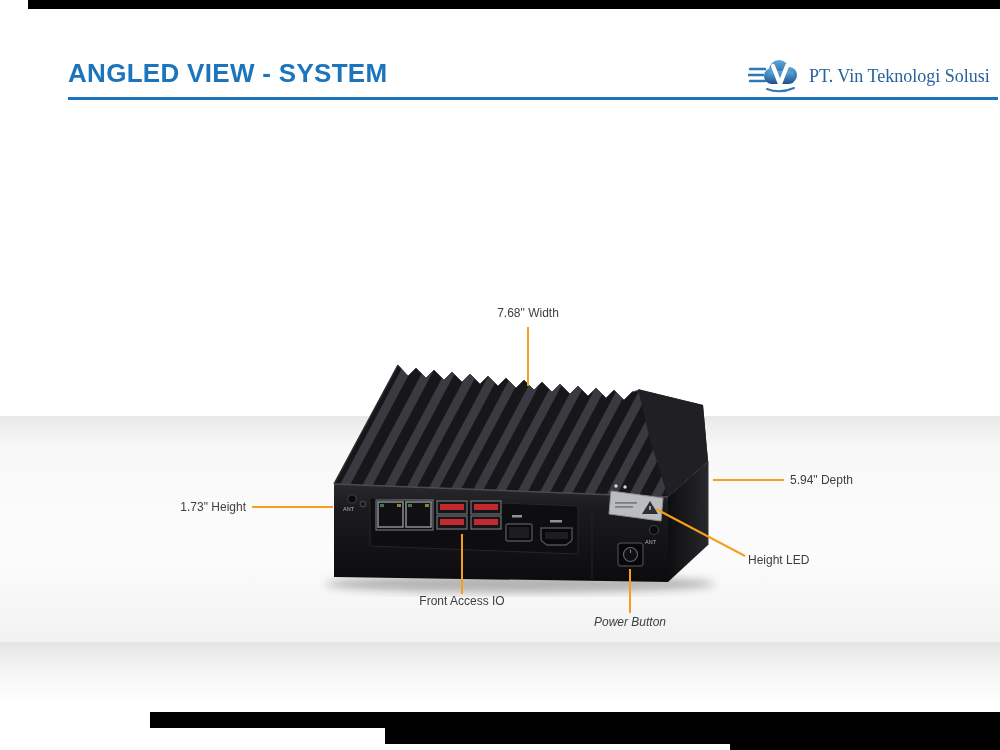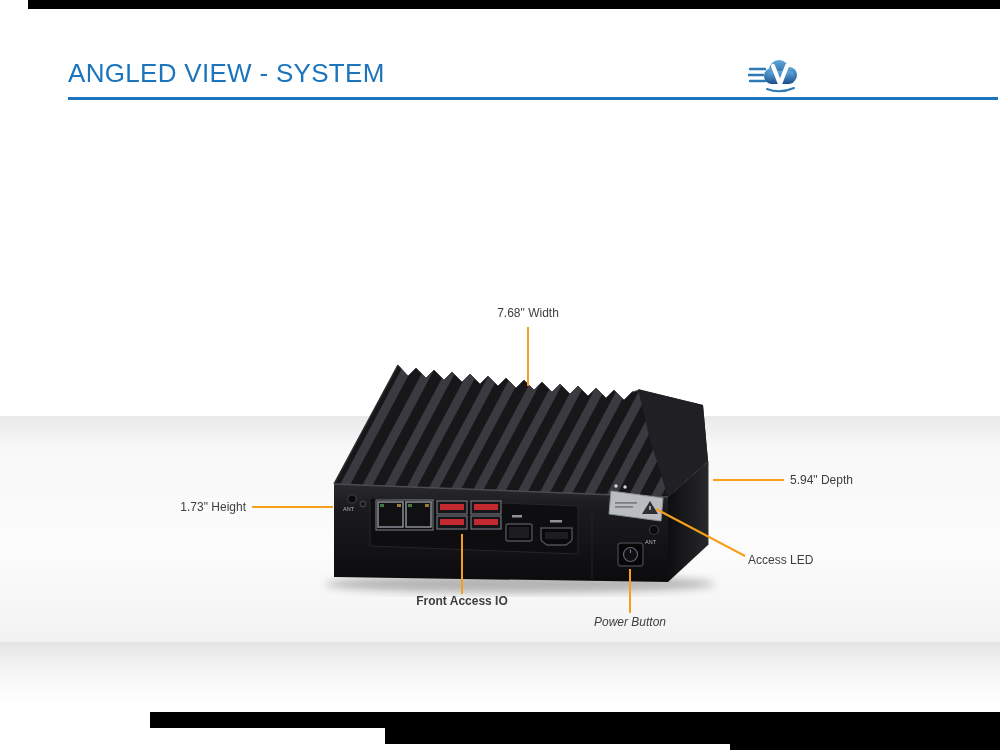--- a/index.html
+++ b/index.html
@@ -6,21 +6,21 @@
   .stage {
     position:relative; width:1000px; height:750px; overflow:hidden;
     background:#ffffff; font-family:"Liberation Sans", sans-serif;
   }
   
   .top-bar { position:absolute; left:28px; top:0; width:972px; height:9px; background:#000; }
 
   
   .title {
     position:absolute; left:68px; top:58px; margin:0;
-    font-size:26px; font-weight:400; letter-spacing:0.3px; color:#1C75BC;
+    font-size:26px; font-weight:700; letter-spacing:0.3px; color:#1C75BC;
   }
   .title-rule { position:absolute; left:68px; top:97px; width:930px; height:3px; background:#1C75BC; }
 
   
   .logo { position:absolute; left:748px; top:55px; display:flex; align-items:center; gap:7px; }
   .logo-text { font-family:"Liberation Serif", serif; font-size:18px; color:#27629F; white-space:nowrap; }
 
   
   .backdrop { position:absolute; left:0; width:100%; }
   .bd1 { top:416px; height:226px; background:linear-gradient(180deg,#e9e9e9 0,#f8f8f8 14%,#fcfcfc 60%,#f2f2f2 100%); }
@@ -28,21 +28,21 @@
 
   .device-svg { position:absolute; left:320px; top:352px; }
   .leaders { position:absolute; left:0; top:0; pointer-events:none; }
 
   
   .callout { position:absolute; font-size:12px; color:#3e3e3e; line-height:14px; }
   .c-width   { left:458px; top:306px; width:140px; text-align:center; }
   .c-depth   { left:790px; top:473px; }
   .c-height  { left:146px; top:500px; width:100px; text-align:right; }
   .c-status  { left:748px; top:553px; }
-  .c-frontio { left:392px; top:594px; width:140px; text-align:center;font-weight:bold; }
+  .c-frontio { left:392px; top:594px; width:140px; text-align:center; }
   .c-power   { left:560px; top:615px; width:140px; text-align:center;font-style:italic; }
 
   
   .bbar { position:absolute; background:#000; }
   .bbarA { left:150px; top:712px; width:850px; height:16px; }
   .bbarB { left:385px; top:728px; width:615px; height:16px; }
   .bbarC { left:730px; top:744px; width:270px; height:6px; }
 </style>
 </head>
 <body>
@@ -69,20 +69,21 @@
       </g>
       <g fill="url(#lg)">
         <circle cx="31" cy="15" r="10"></circle>
         <circle cx="41" cy="20" r="8"></circle>
         <circle cx="24" cy="21" r="8"></circle>
         <rect x="19" y="16" width="28" height="13" rx="6"></rect>
       </g>
       <path d="M25 11 L32 29 L39 11" fill="none" stroke="#ffffff" stroke-width="4.2" stroke-linecap="round" stroke-linejoin="round"></path>
       <path d="M19 34 Q32 39 46 33" fill="none" stroke="#2E79B8" stroke-width="2" stroke-linecap="round"></path>
     </svg>
+    <span class="logo-text">PT. Vin Teknologi Solusi</span>
   </div>
 
   <div class="backdrop bd1"></div>
   <div class="backdrop bd2"></div>
 
   <svg class="device-svg" width="400" height="245" viewBox="0 0 400 245">
     <defs>
       <pattern id="fins" width="20" height="20" patternUnits="userSpaceOnUse" patternTransform="rotate(28)">
         <rect width="20" height="20" fill="#17171a"></rect>
         <rect width="9" height="20" fill="#3a3a40"></rect>
@@ -199,21 +200,21 @@
       <line x1="252" y1="507" x2="333" y2="507"></line>
       <line x1="656" y1="509" x2="745" y2="556"></line>
       <line x1="462" y1="534" x2="462" y2="594"></line>
       <line x1="630" y1="569" x2="630" y2="613"></line>
     </g>
   </svg>
 
   <div class="callout c-width">7.68" Width</div>
   <div class="callout c-depth">5.94" Depth</div>
   <div class="callout c-height">1.73" Height</div>
-  <div class="callout c-status">Access LED</div>
+  <div class="callout c-status">Height LED</div>
   <div class="callout c-frontio">Front Access IO</div>
   <div class="callout c-power">Power Button</div>
 
   <div class="bbar bbarA"></div>
   <div class="bbar bbarB"></div>
   <div class="bbar bbarC"></div>
 
 </div>
 
 </body></html>

